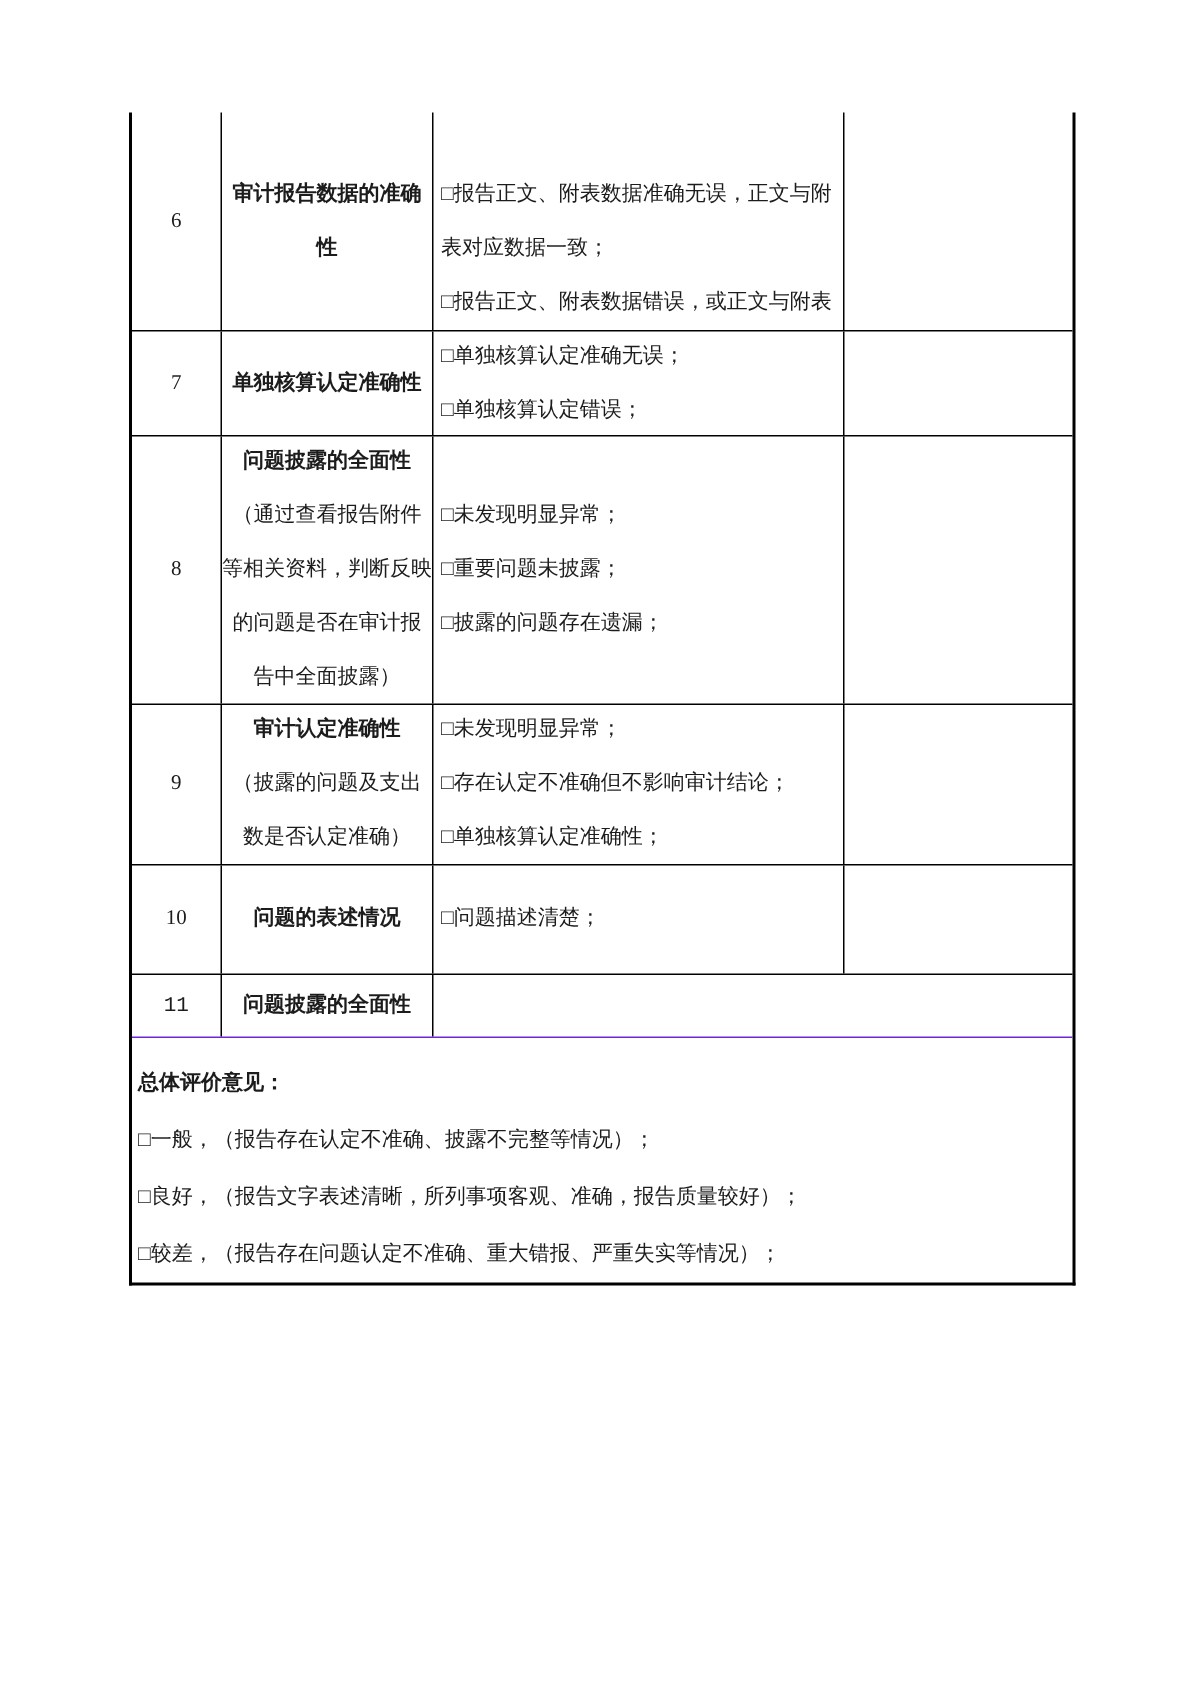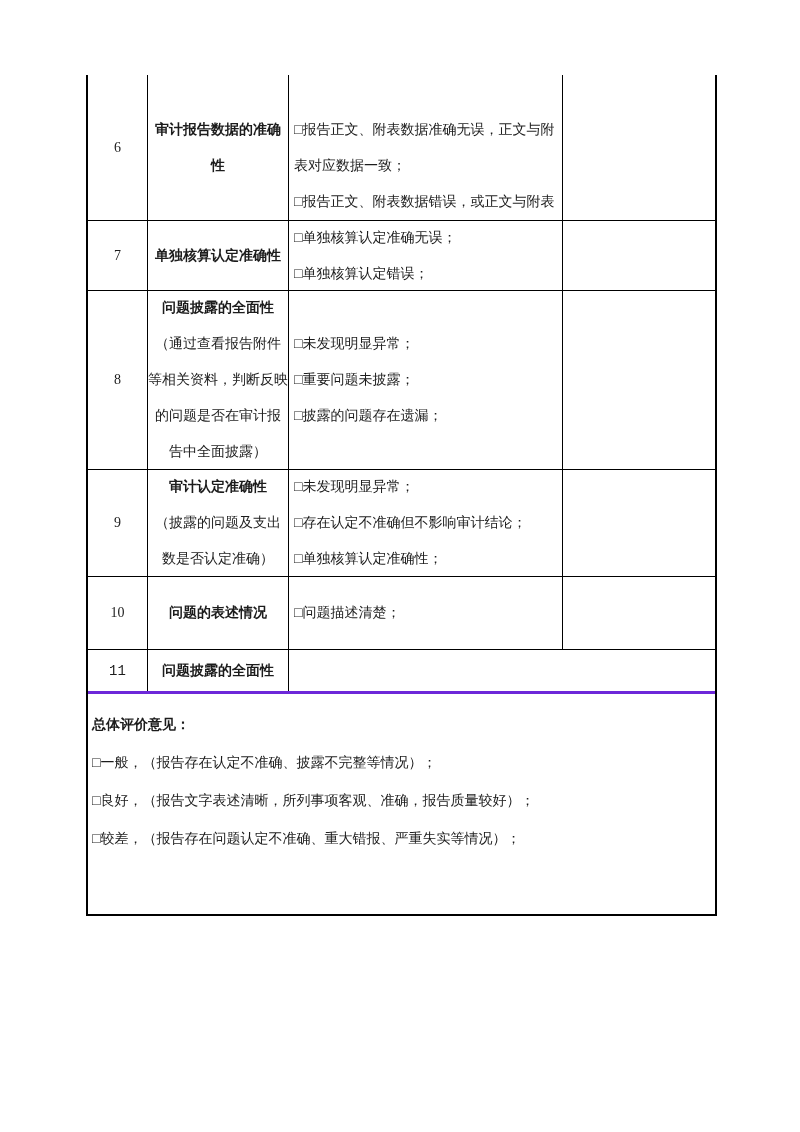--- a/index.html
+++ b/index.html
@@ -31,21 +31,21 @@
   .item .ln.note{font-weight:normal;text-align:center;}
   .crit{padding-left:5px;justify-content:center;}
   .crit.top{justify-content:flex-end;}
   .ln{line-height:36px;white-space:nowrap;}
   .r6{height:145px;}
   .r7{height:70px;}
   .r8{height:179px;}
   .r9{height:107px;}
   .r10{height:73px;}
   .r11{height:42px;}
-  .overall{height:223px;box-sizing:border-box;border-top:3px solid #6d28d9;padding:12px 4px 0 4px;}
+  .overall{height:164px;box-sizing:border-box;border-top:1px solid #6d28d9;padding:12px 4px 0 4px;}
   .overall .heading{font-weight:bold;line-height:38px;}
   .overall .opt{line-height:38px;white-space:nowrap;}
   .sigline{margin-top:30px;padding-left:128px;line-height:22px;}
   .sig-date{margin-left:43px;}
 </style>
 </head>
 <body>
 
 <div class="table">
 

